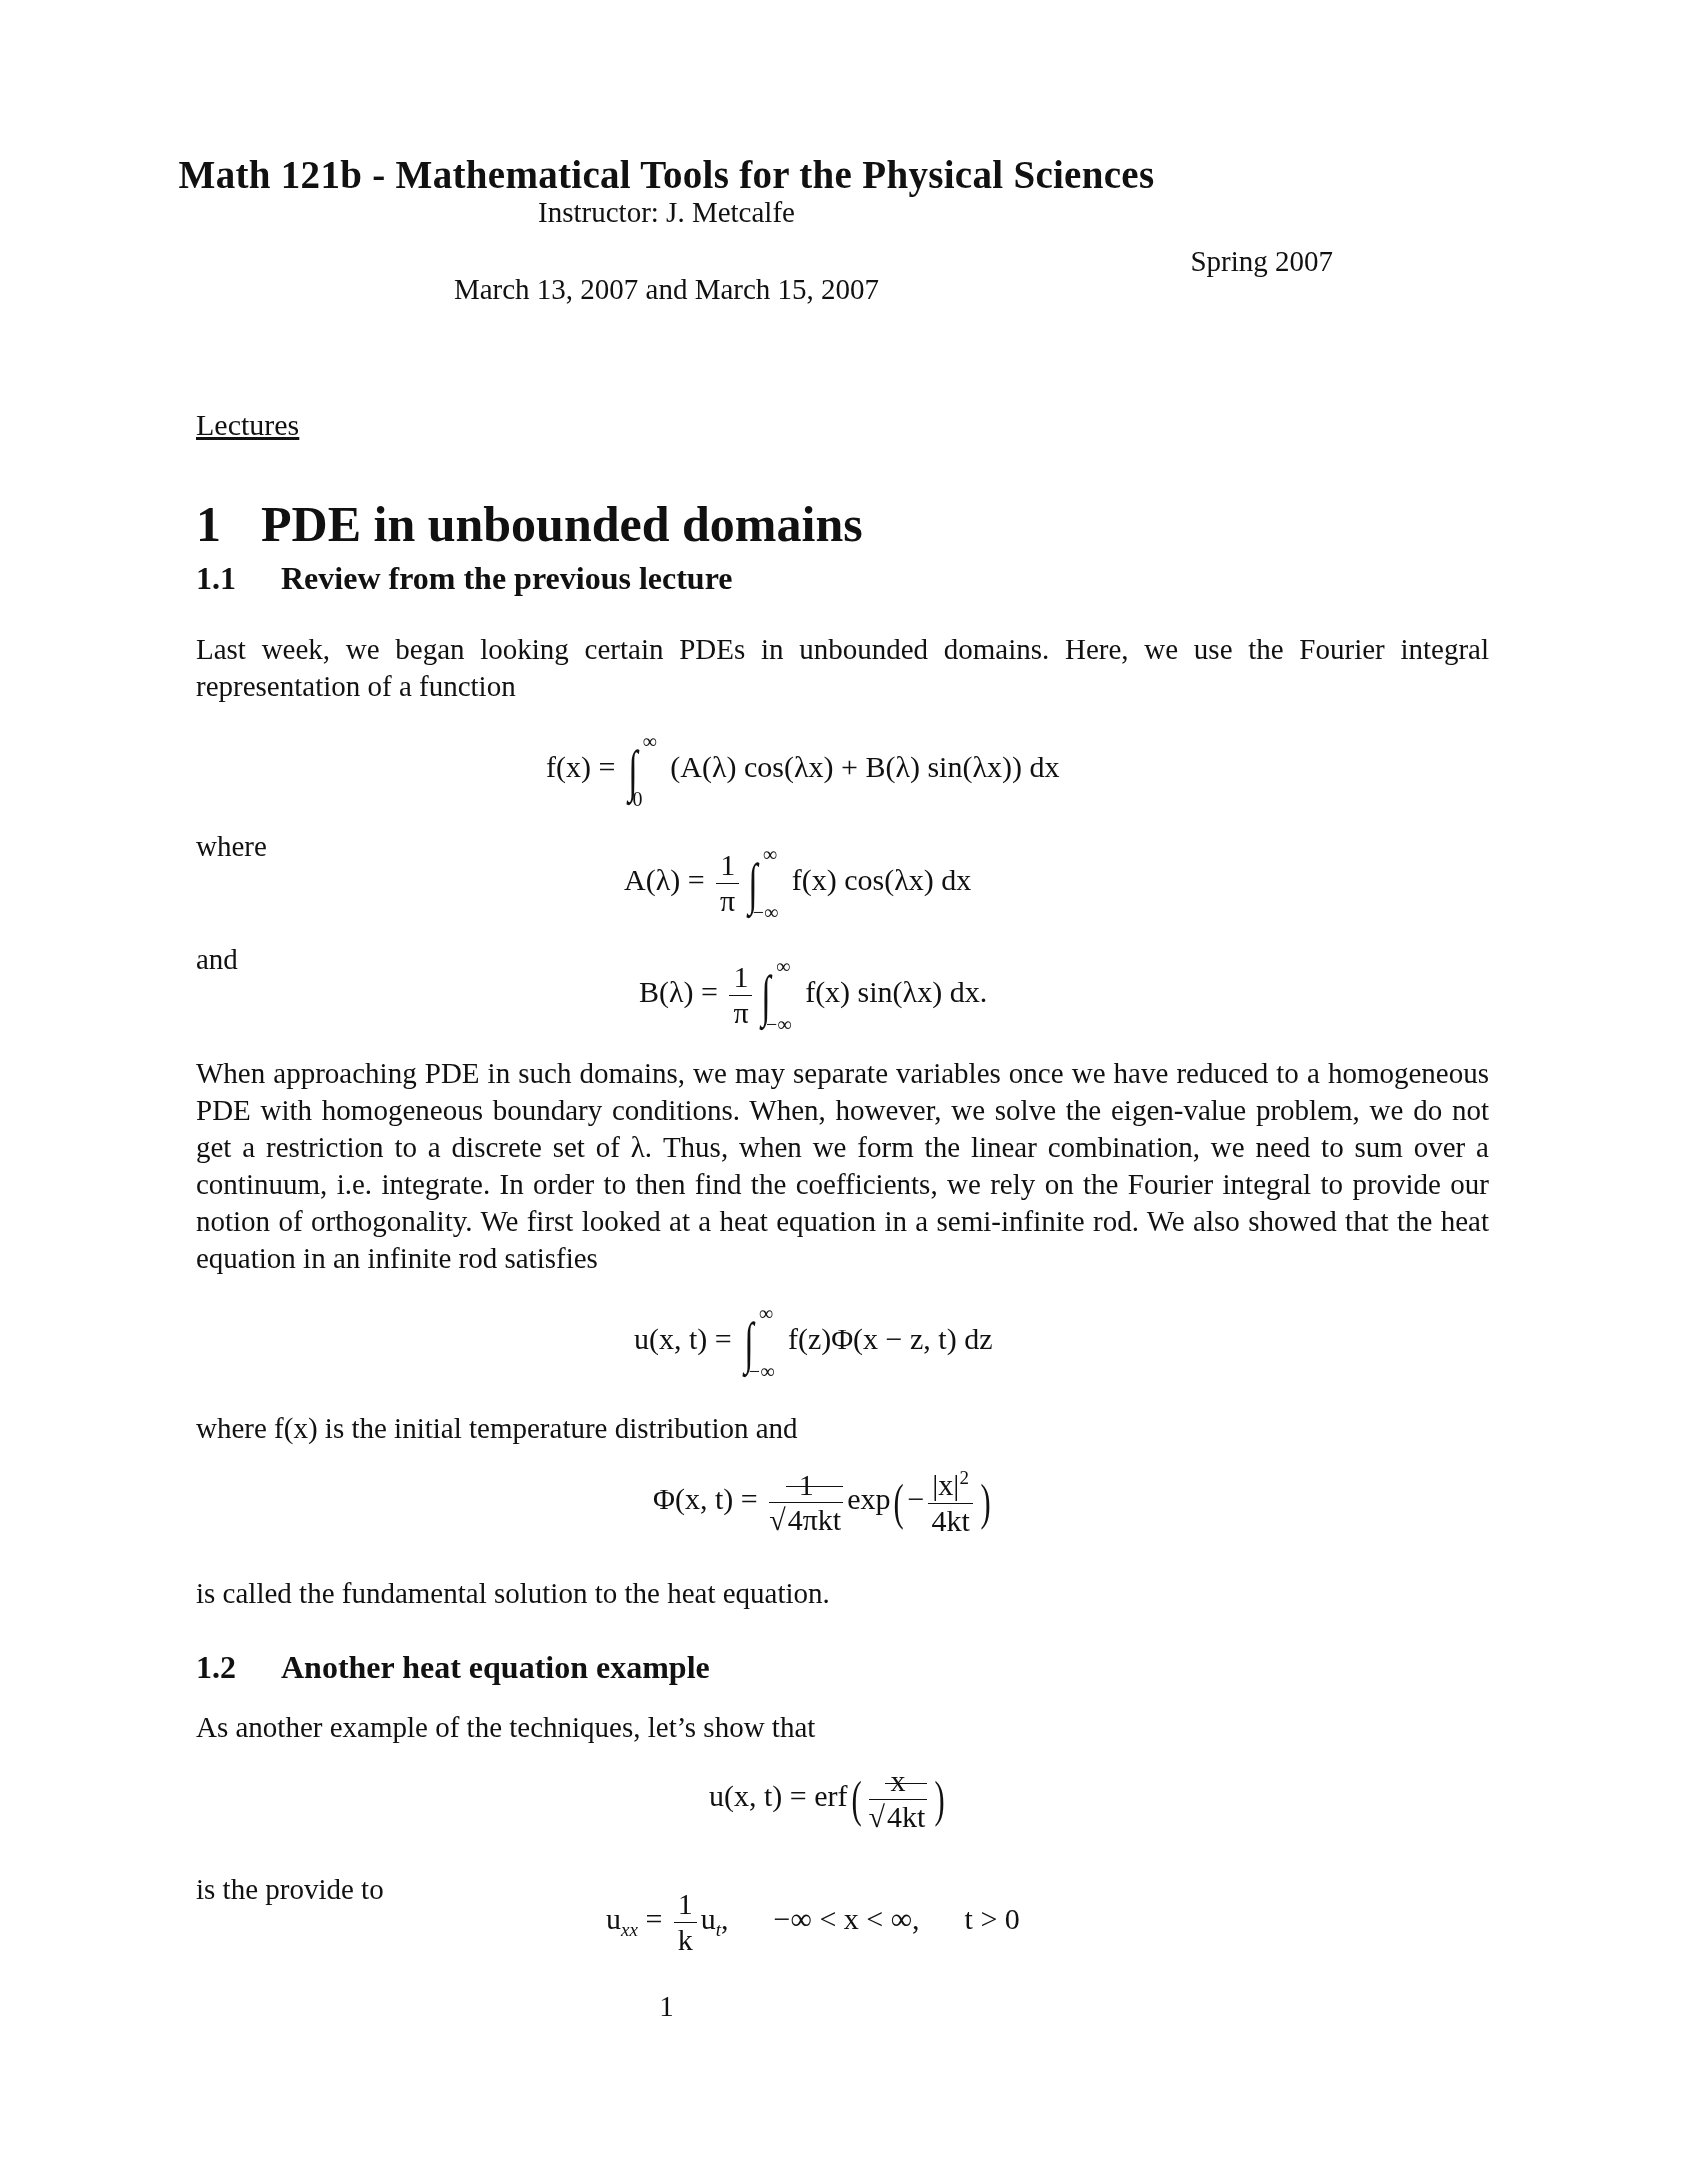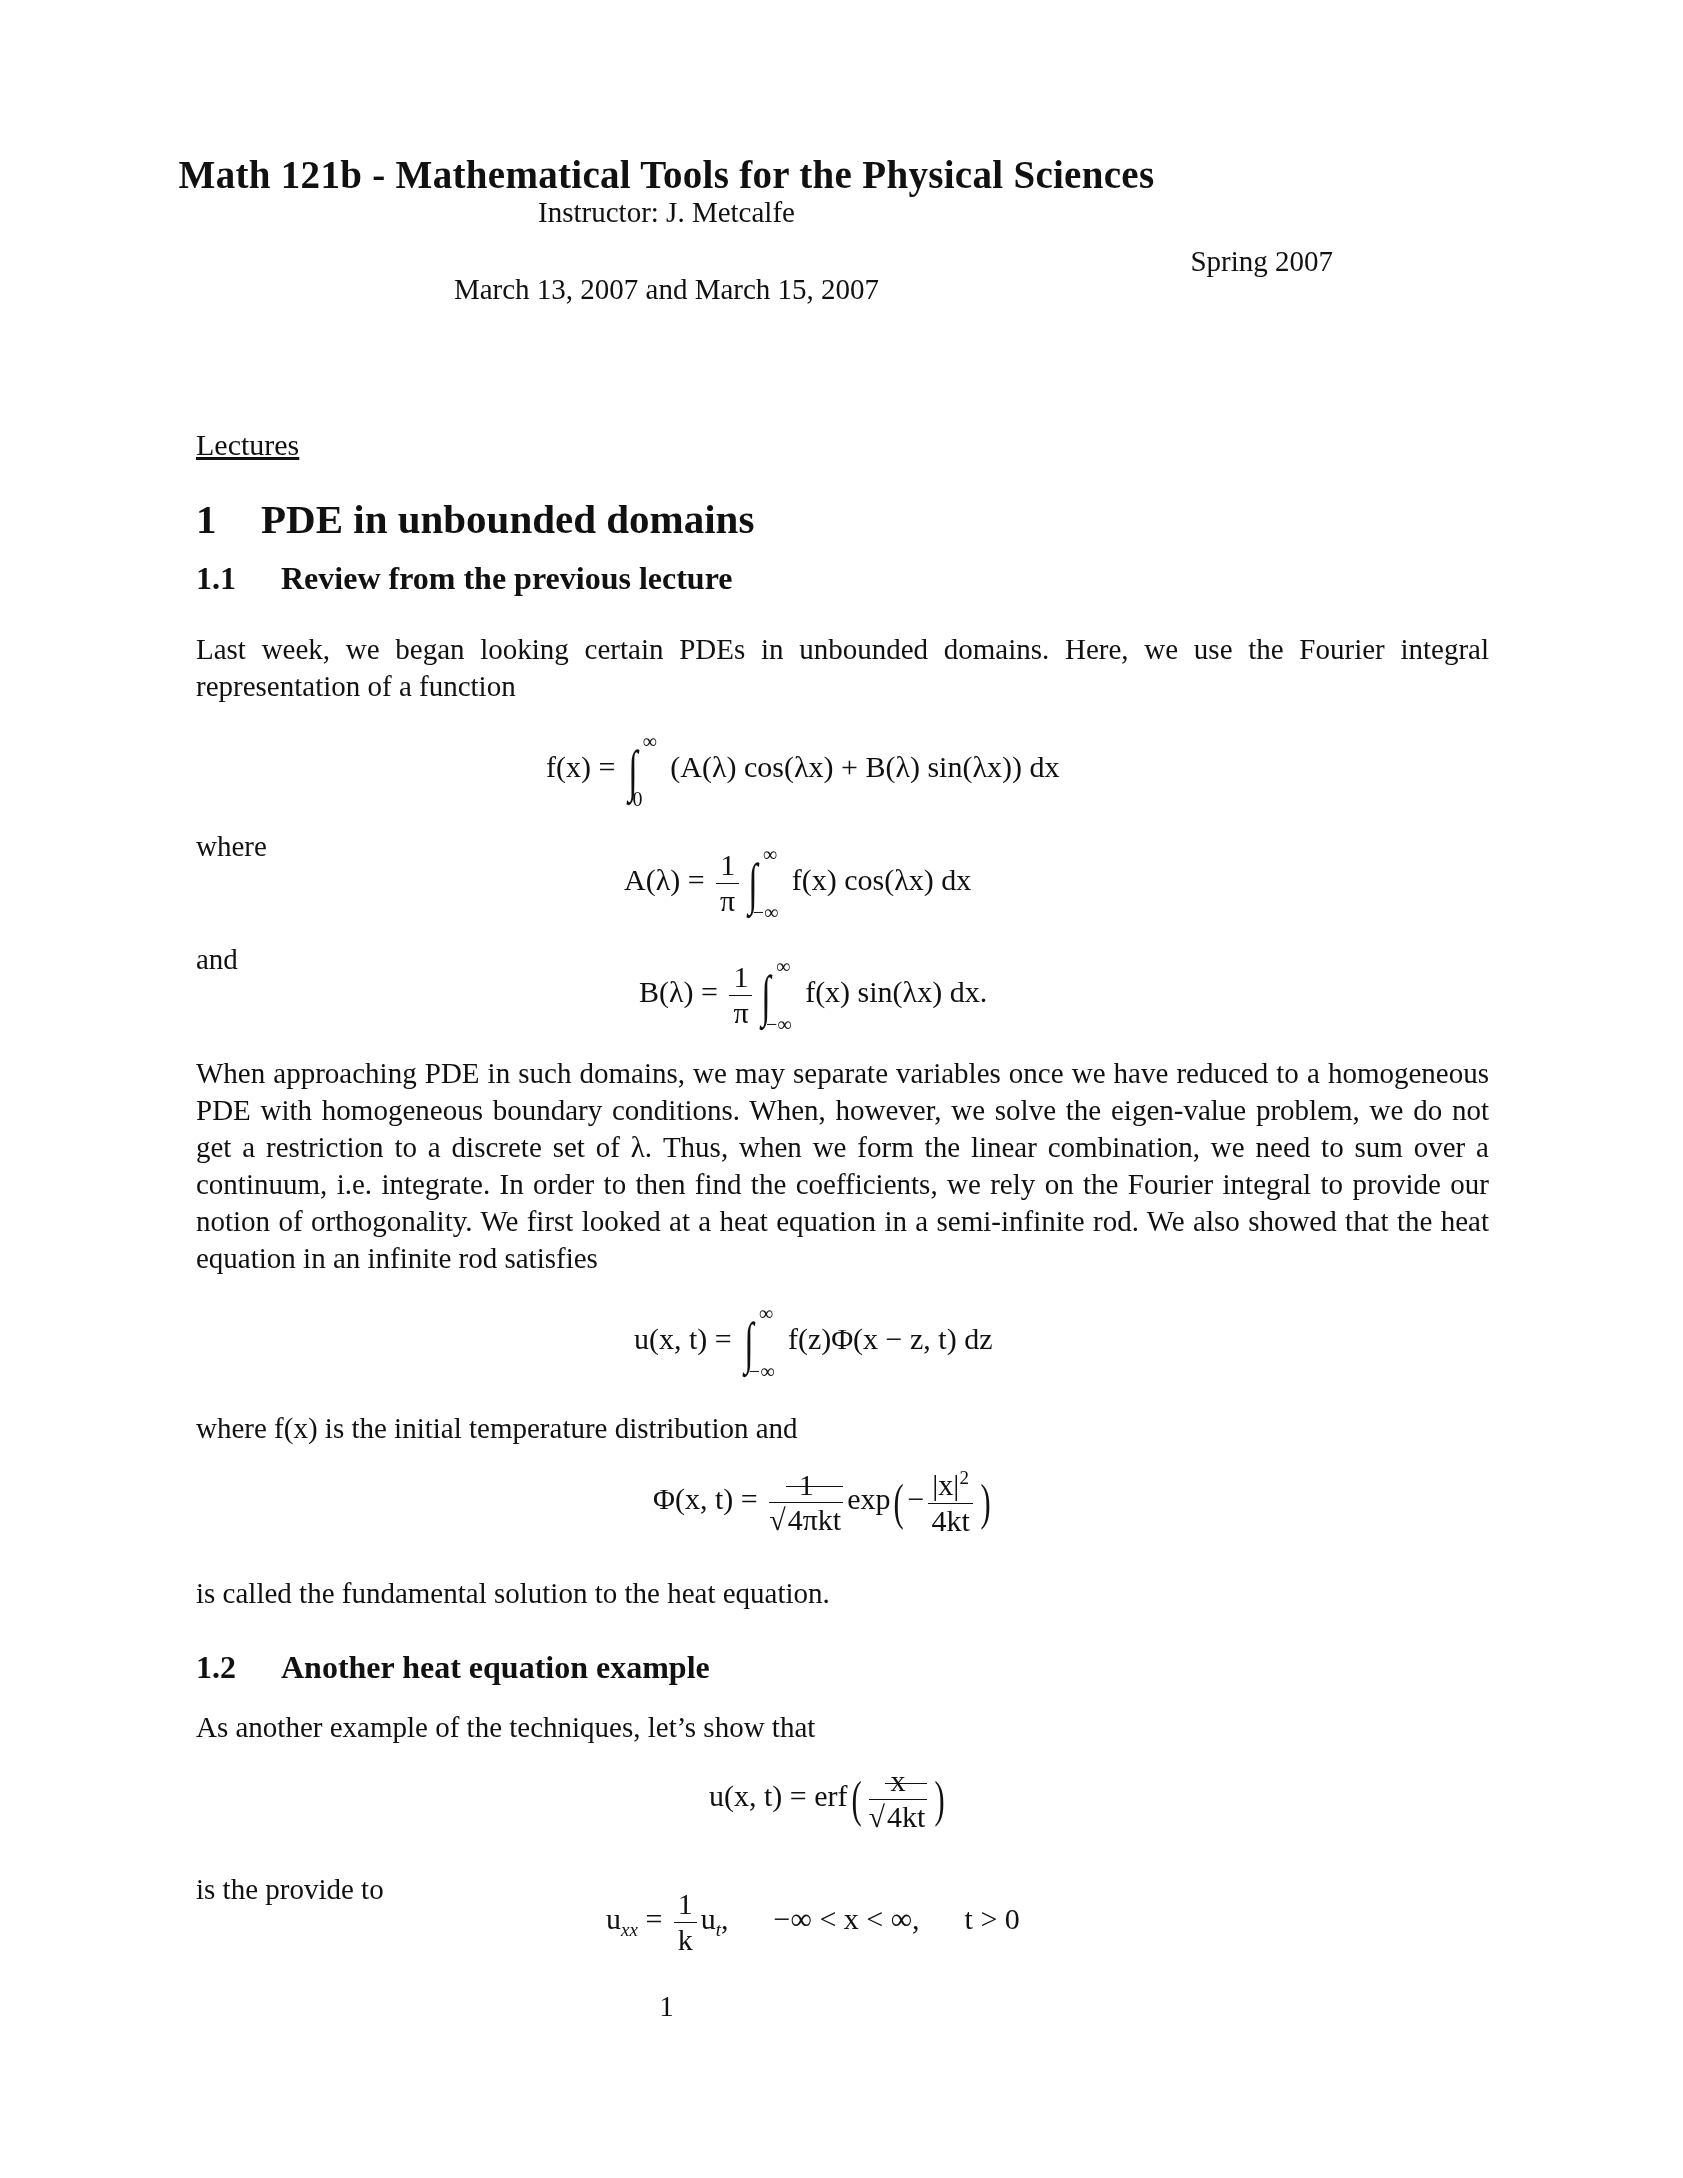--- a/index.html
+++ b/index.html
@@ -3,22 +3,22 @@
 <meta charset="utf-8">
 <style>
   html, body { margin:0; padding:0; background:#ffffff; }
   body { width:1683px; height:2178px; position:relative; overflow:hidden;
          font-family:"Liberation Serif","DejaVu Serif",serif; color:#111; }
   .abs { position:absolute; }
   .center { left:0; width:1333px; text-align:center; }
   .title { font-size:39px; font-weight:bold; letter-spacing:0.3px; }
   .sub { font-size:29px; }
   .body { font-size:29px; line-height:37px; left:196px; width:1293px; text-align:justify; }
-  .lectures { font-size:30px; text-decoration:underline; left:196px;margin-top:20px; }
-  .h1 { font-size:41px; font-weight:bold; left:196px;font-family:Liberation Serif, serif; }
+  .lectures { font-size:30px; text-decoration:underline; left:196px; }
+  .h1 { font-size:50px; font-weight:bold; left:196px;font-family:Liberation Serif, serif; }
   .h1 .num { display:inline-block; width:65px; }
   .h2 { font-size:32px; font-weight:bold; left:196px; }
   .h2 .num { display:inline-block; width:85px; }
   .math { font-size:30px; white-space:nowrap; }
   .i { }
   .frac { display:inline-block; vertical-align:middle; text-align:center; margin:0 4px; }
   .frac > span { display:block; line-height:1.15; }
   .frac .num-part { border-bottom:1.5px solid #111; padding:0 4px; }
   .int { display:inline-block; position:relative; font-size:57px; vertical-align:middle; line-height:1; margin:0 4px 0 2px; transform:scaleX(0.6); }
   .lim { display:inline-block; vertical-align:middle; font-size:20px; line-height:1; position:relative; margin-left:-12px; margin-right:6px; }

